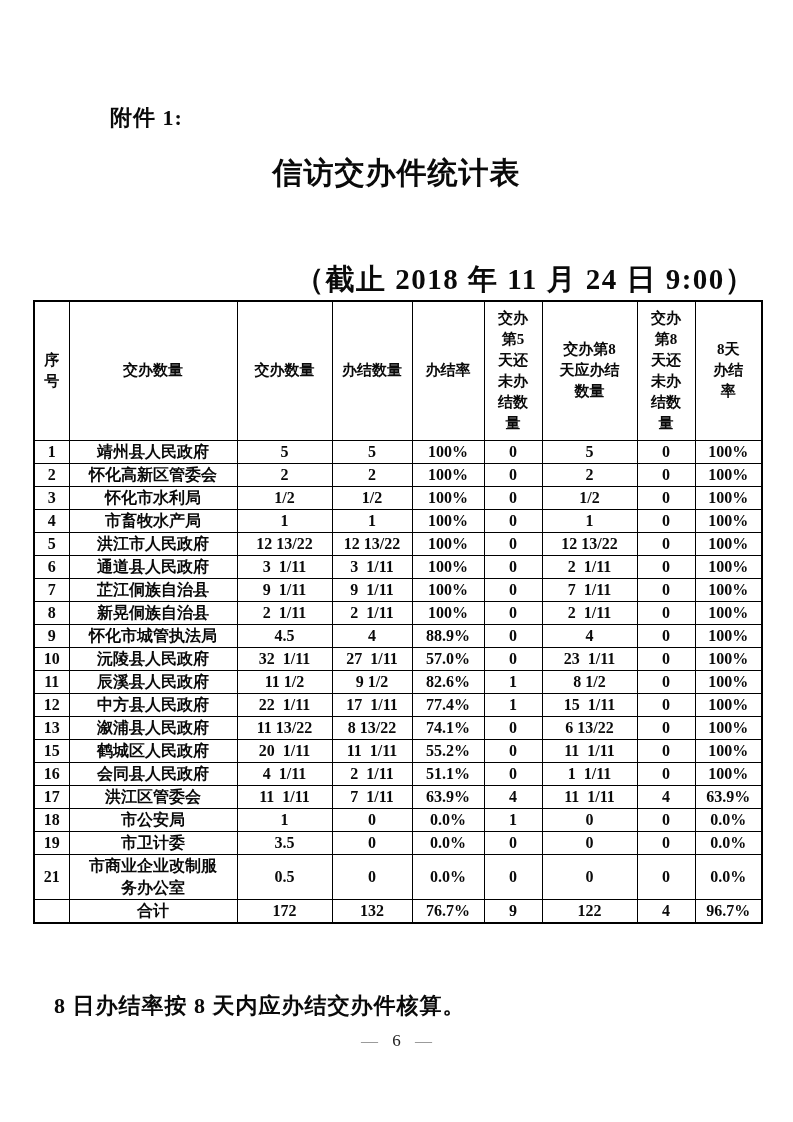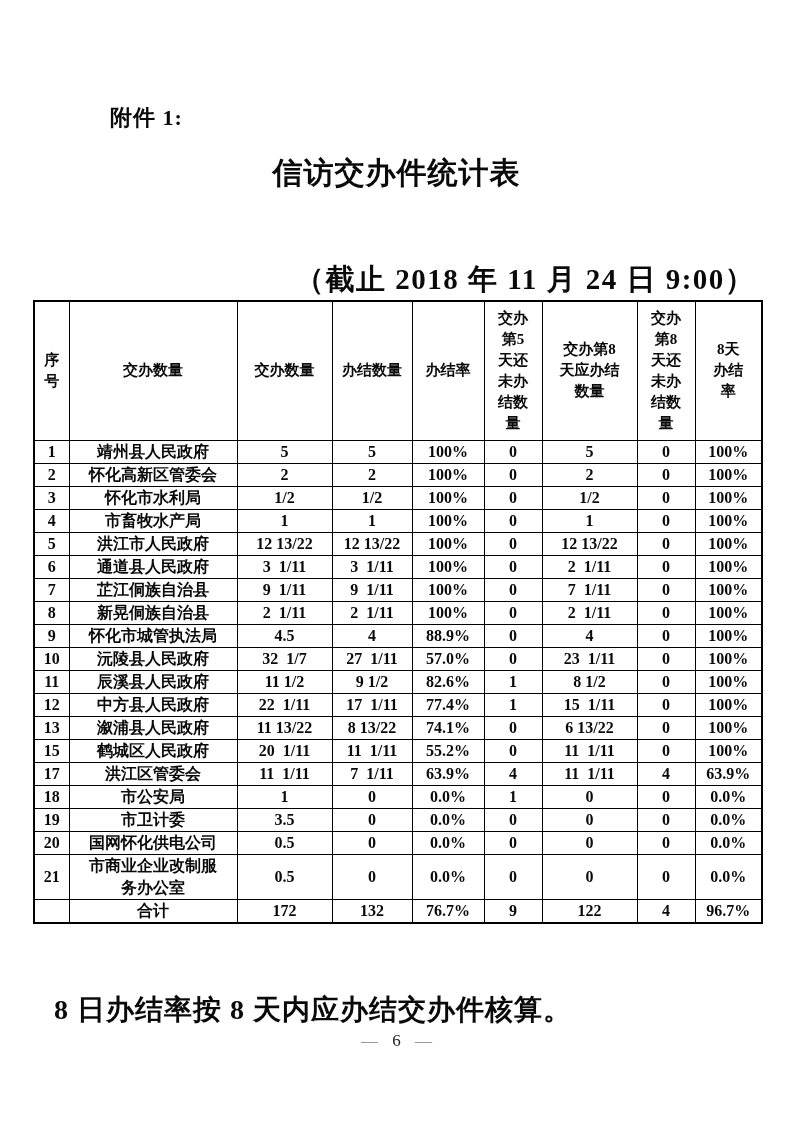--- a/index.html
+++ b/index.html
@@ -72,21 +72,21 @@
   table.stats td {
     height: 23px;
     font-size: 16px;
     line-height: 22px;
     padding: 0 2px;
   }
   .footnote {
     position: absolute;
     left: 54px;
     top: 991px;
-    font-size: 28px;
+    font-size: 22px;
     font-weight: bold;
     letter-spacing: 1px;
   }
   .page-number {
     position: absolute;
     top: 1031px;
     left: 0;
     width: 100%;
     text-align: center;
     font-size: 17px;
@@ -243,21 +243,21 @@
           <td>4</td>
           <td>88.9%</td>
           <td>0</td>
           <td>4</td>
           <td>0</td>
           <td>100%</td>
         </tr>
         <tr>
           <td>10</td>
           <td>沅陵县人民政府</td>
-          <td>32  1/7</td>
+          <td>32  1/11</td>
           <td>27  1/11</td>
           <td>57.0%</td>
           <td>0</td>
           <td>23  1/11</td>
           <td>0</td>
           <td>100%</td>
         </tr>
         <tr>
           <td>11</td>
           <td>辰溪县人民政府</td>
@@ -296,20 +296,31 @@
           <td>鹤城区人民政府</td>
           <td>20  1/11</td>
           <td>11  1/11</td>
           <td>55.2%</td>
           <td>0</td>
           <td>11  1/11</td>
           <td>0</td>
           <td>100%</td>
         </tr>
         <tr>
+          <td>16</td>
+          <td>会同县人民政府</td>
+          <td>4  1/11</td>
+          <td>2  1/11</td>
+          <td>51.1%</td>
+          <td>0</td>
+          <td>1  1/11</td>
+          <td>0</td>
+          <td>100%</td>
+        </tr>
+        <tr>
           <td>17</td>
           <td>洪江区管委会</td>
           <td>11  1/11</td>
           <td>7  1/11</td>
           <td>63.9%</td>
           <td>4</td>
           <td>11  1/11</td>
           <td>4</td>
           <td>63.9%</td>
         </tr>
@@ -321,31 +332,20 @@
           <td>0.0%</td>
           <td>1</td>
           <td>0</td>
           <td>0</td>
           <td>0.0%</td>
         </tr>
         <tr>
           <td>19</td>
           <td>市卫计委</td>
           <td>3.5</td>
-          <td>0</td>
-          <td>0.0%</td>
-          <td>0</td>
-          <td>0</td>
-          <td>0</td>
-          <td>0.0%</td>
-        </tr>
-        <tr>
-          <td>20</td>
-          <td>国网怀化供电公司</td>
-          <td>0.5</td>
           <td>0</td>
           <td>0.0%</td>
           <td>0</td>
           <td>0</td>
           <td>0</td>
           <td>0.0%</td>
         </tr>
         <tr>
           <td>21</td>
           <td>市商业企业改制服

